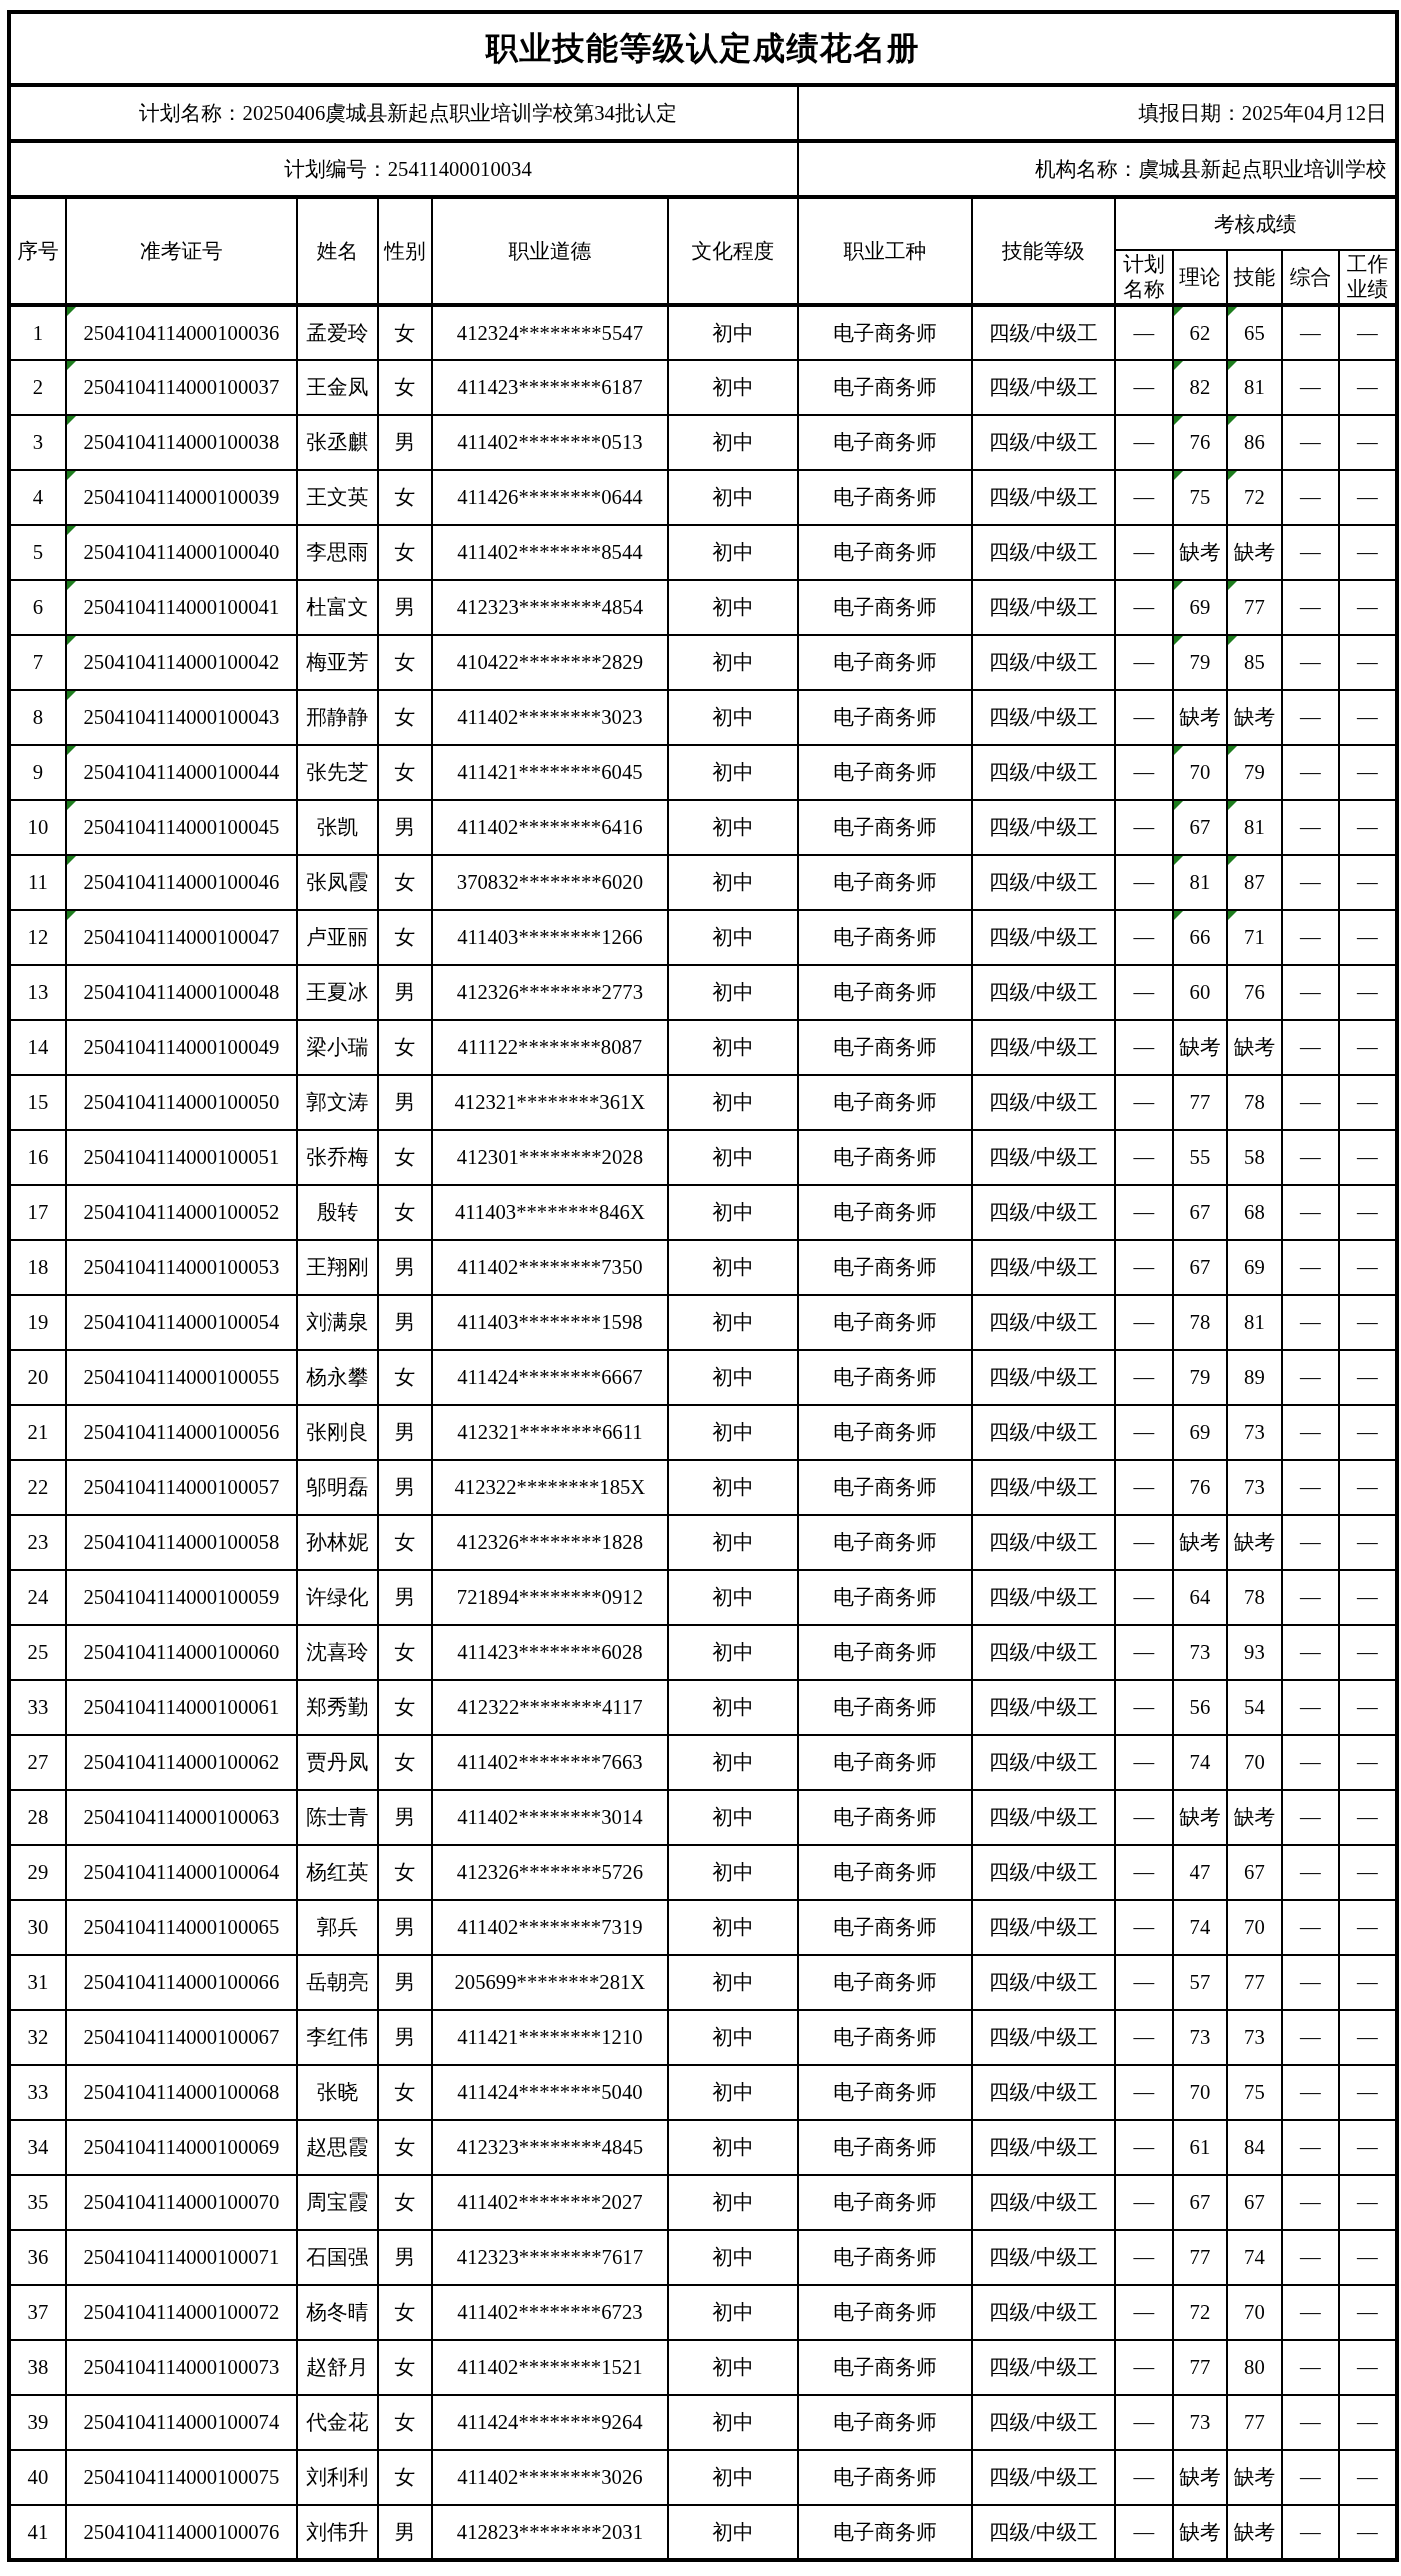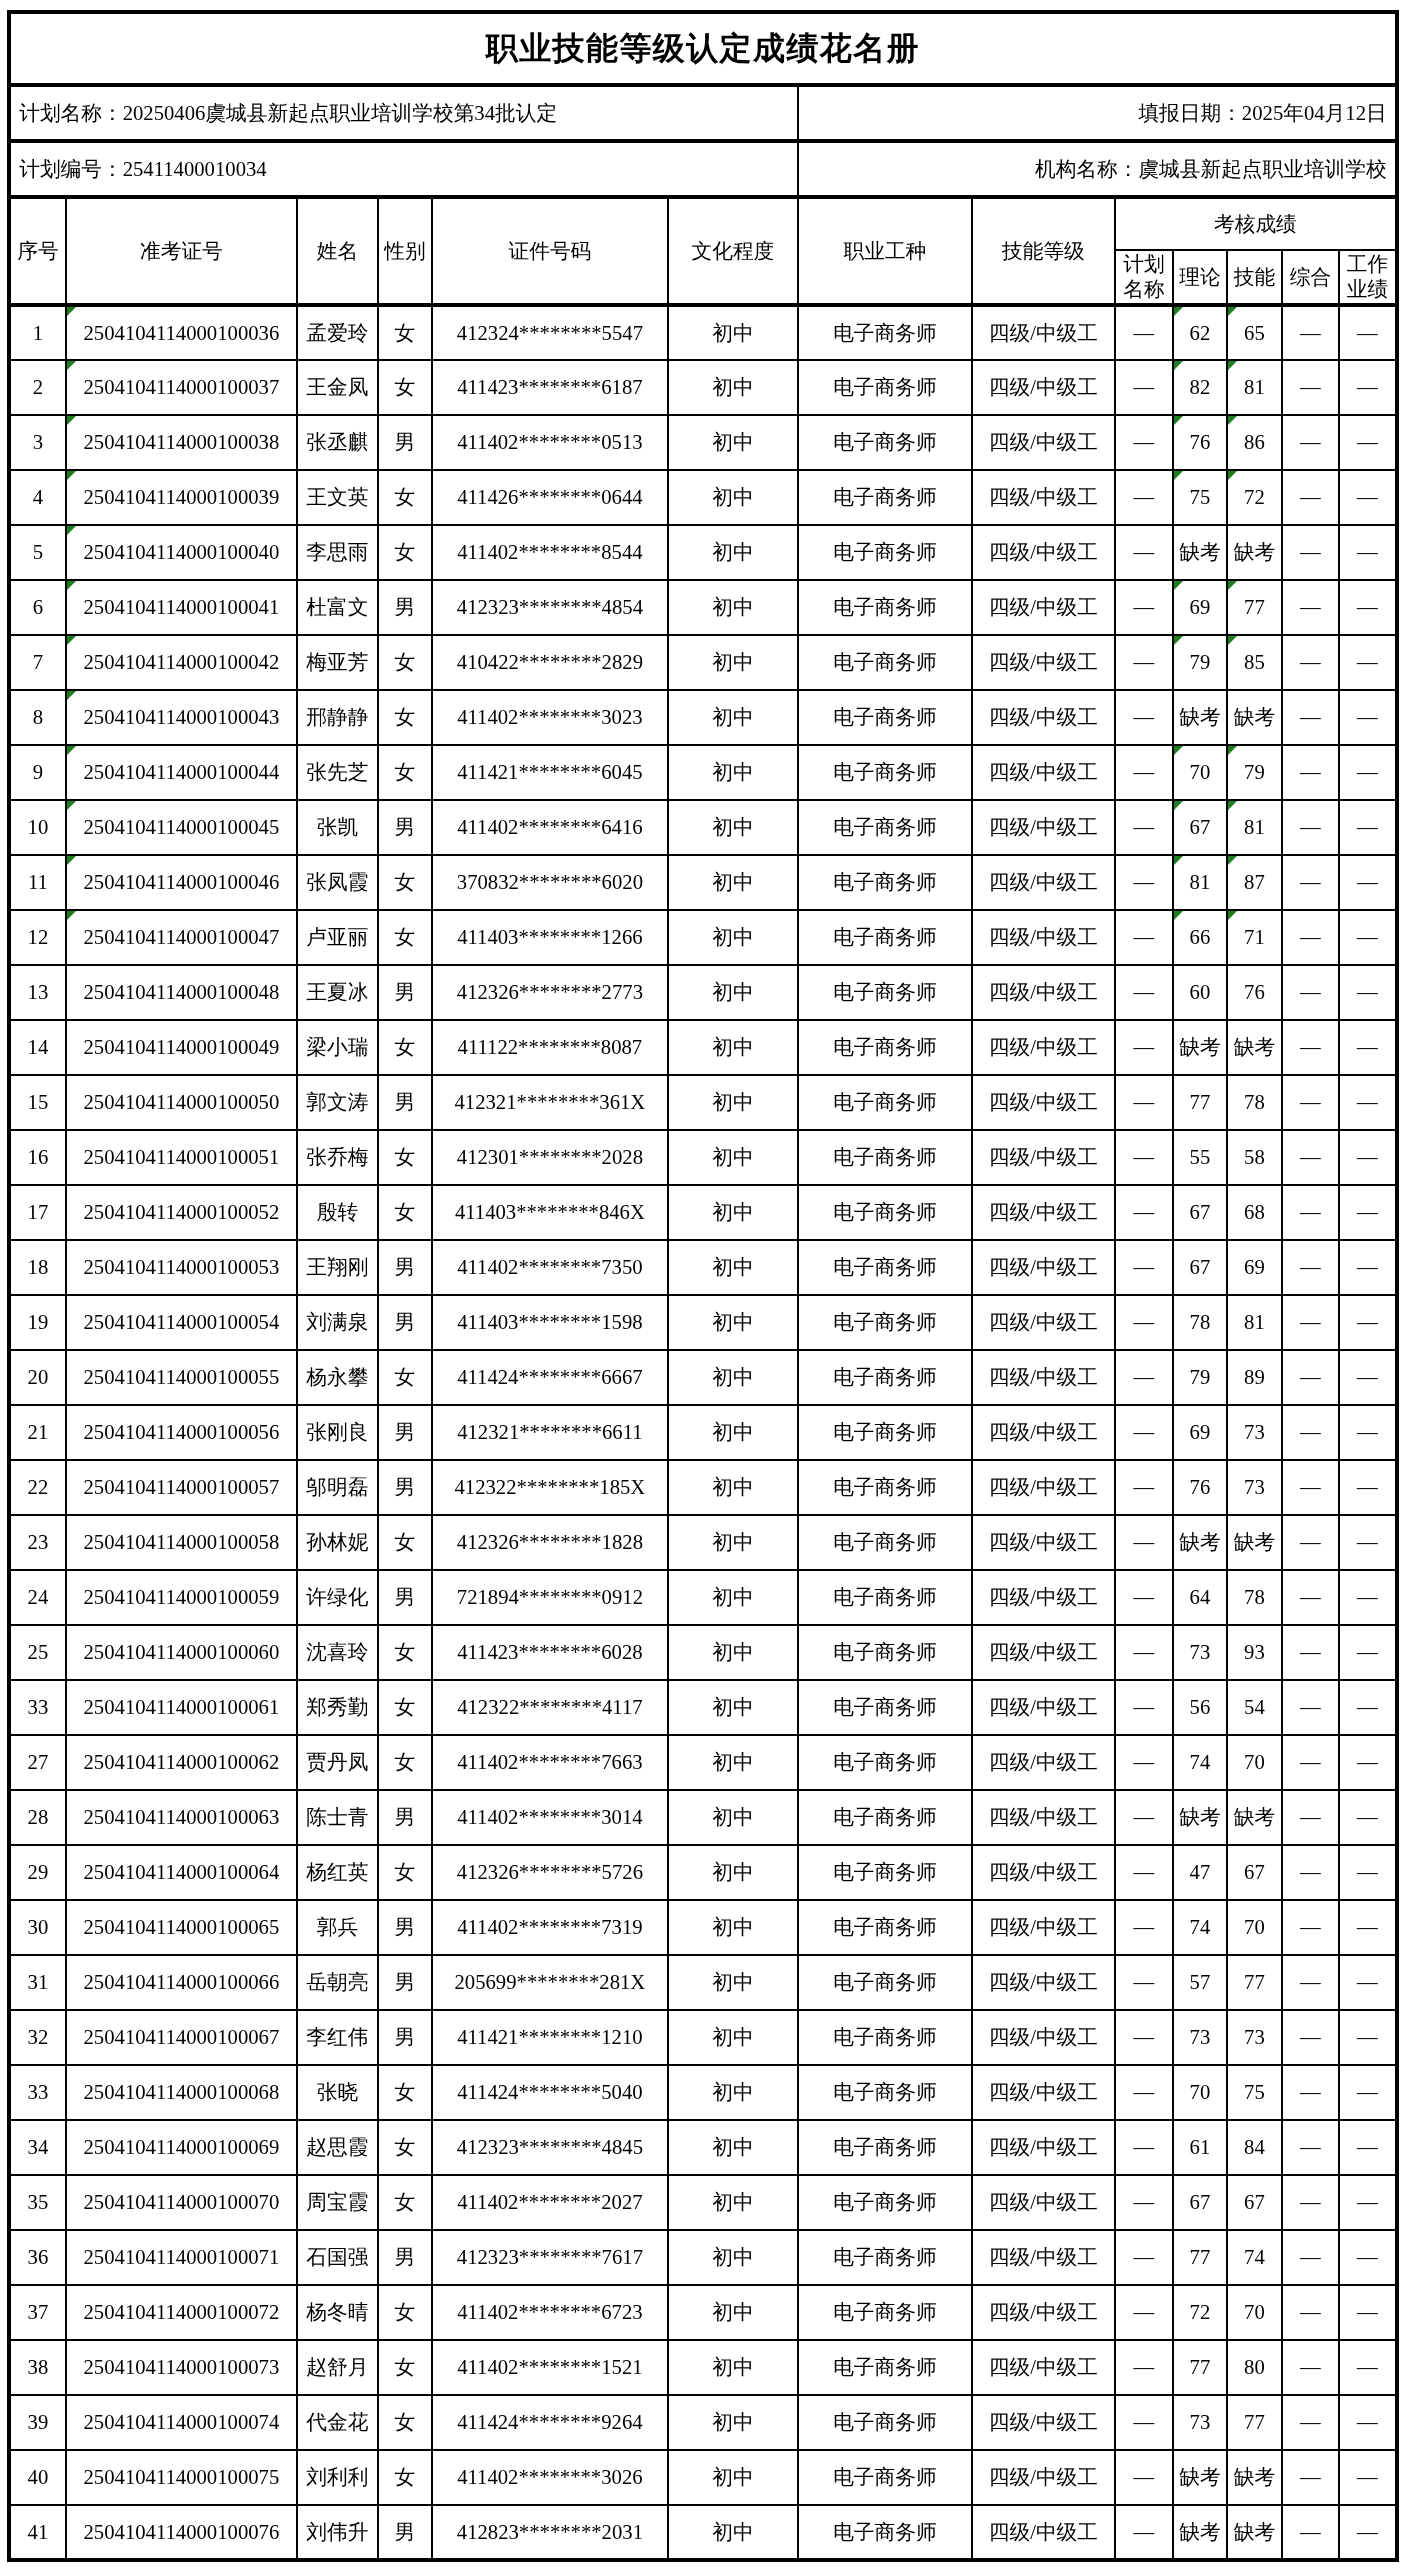--- a/index.html
+++ b/index.html
@@ -36,21 +36,21 @@
     border-bottom-width: 4.1px;
     font-family: "Liberation Sans", "DejaVu Sans", sans-serif;
     font-weight: bold;
     font-size: 32px;
     letter-spacing: 1.4px;
   }
   tr.info-row td {
     height: 56px;
     border-bottom-width: 4.1px;
   }
-  td.info-left  { text-align: left;  padding-left: 8.3px; }
+  td.info-left  { text-align: center;  padding-left: 8.3px; }
   td.info-right { text-align: right; padding-right: 8.3px; }
   tr.hdr1 th { height: 53px; font-family: Liberation Serif, serif; }
   tr.hdr2 th { height: 55px; }
   th.span2, tr.hdr2 th { border-bottom-width: 4.1px; }
   tr.data-row td { height: 55px; }
   .tri {
     position: absolute; top: 0; left: 0;
     width: 0; height: 0;
     border-top: 9px solid #1e7d1e;
     border-right: 9px solid transparent;
@@ -91,21 +91,21 @@
     <tr class="info-row">
       <td colspan="6" class="info-left"><span>计划编号：</span><span>25411400010034</span></td>
       <td colspan="7" class="info-right"><span>机构名称：</span><span>虞城县新起点职业培训学校</span></td>
     </tr>
 
     <tr class="hdr1">
       <th rowspan="2" class="span2">序号</th>
       <th rowspan="2" class="span2">准考证号</th>
       <th rowspan="2" class="span2">姓名</th>
       <th rowspan="2" class="span2">性别</th>
-      <th rowspan="2" class="span2">证件号码</th>
+      <th rowspan="2" class="span2">职业道德</th>
       <th rowspan="2" class="span2">文化程度</th>
       <th rowspan="2" class="span2">职业工种</th>
       <th rowspan="2" class="span2">技能等级</th>
       <th colspan="5">考核成绩</th>
     </tr>
     <tr class="hdr2">
       <th>计划名称</th>
       <th>理论</th>
       <th>技能</th>
       <th>综合</th>

